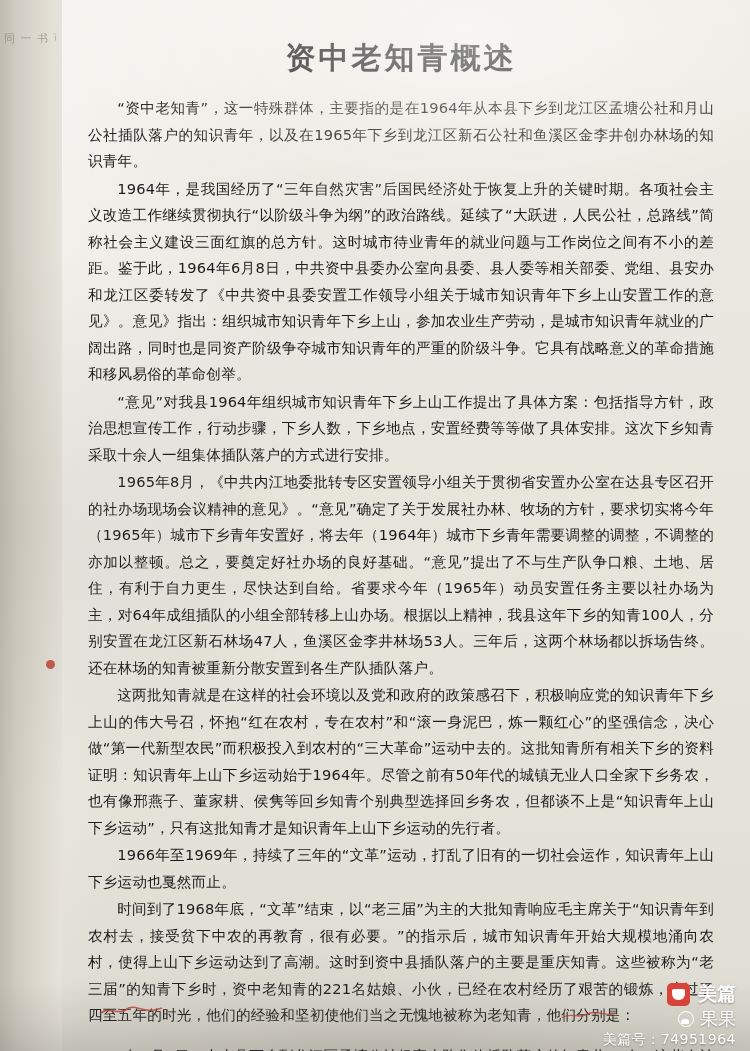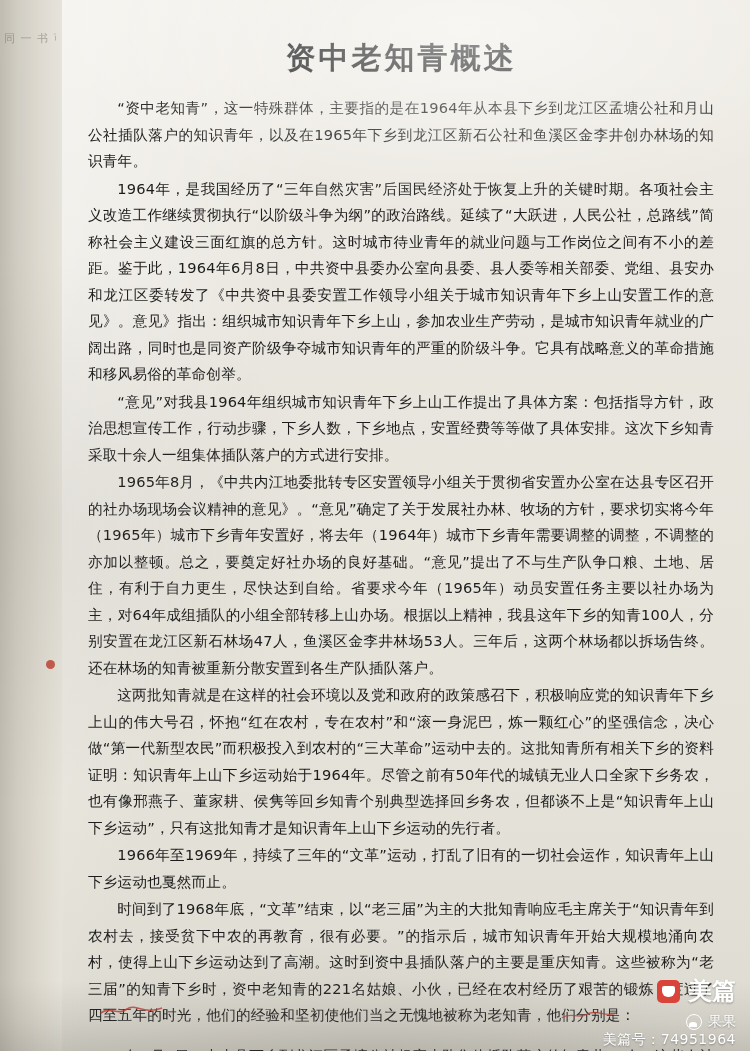--- a/index.html
+++ b/index.html
@@ -102,21 +102,21 @@
   }
   
   .watermark {
     position: absolute;
     right: 14px;
     bottom: 44px;
     display: flex;
     align-items: center;
     gap: 8px;
     color: #ffffff;
-    font-size: 24px;
+    font-size: 19px;
     font-weight: bold;
     text-shadow: 0 1px 2px rgba(0,0,0,0.35);
     font-family: "DejaVu Sans", sans-serif;
   }
   .wm-logo {
     width: 23px; height: 23px;
     border-radius: 5px;
     background: #d8443a;
     position: relative;
   }
@@ -129,21 +129,21 @@
     border-radius: 2px 2px 6px 6px;
   }
   .wm-user {
     position: absolute;
     right: 14px;
     bottom: 20px;
     display: flex;
     align-items: center;
     gap: 6px;
     color: #ffffff;
-    font-size: 14px;
+    font-size: 18px;
     text-shadow: 0 1px 2px rgba(0,0,0,0.35);
   }
   .wm-user-icon {
     width: 14px; height: 14px;
     border-radius: 50%;
     border: 1.6px solid #fff;
     position: relative;
   }
   .wm-user-icon:after {
     content: "";

